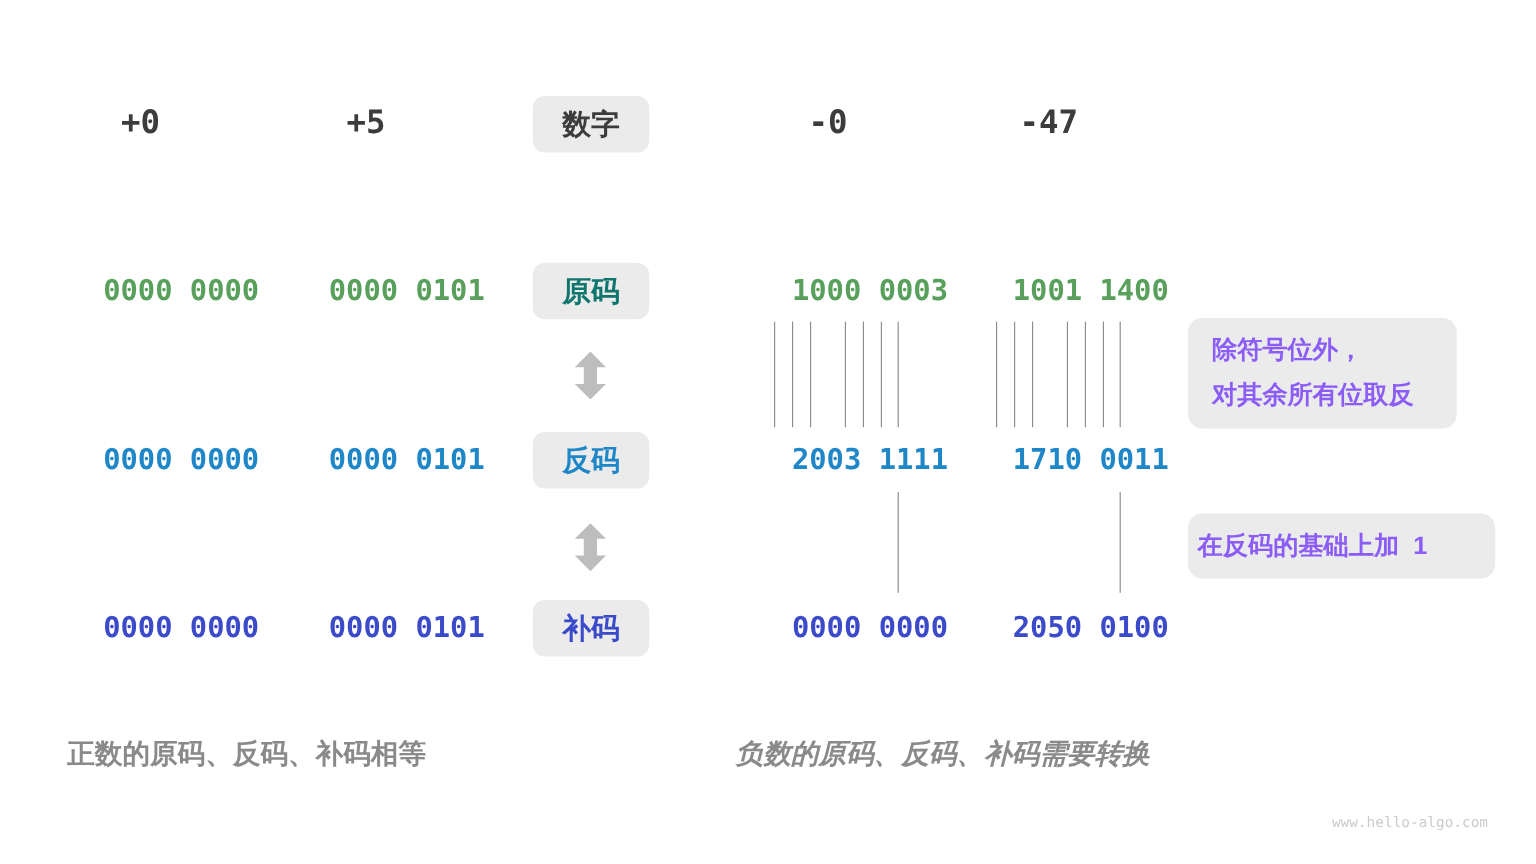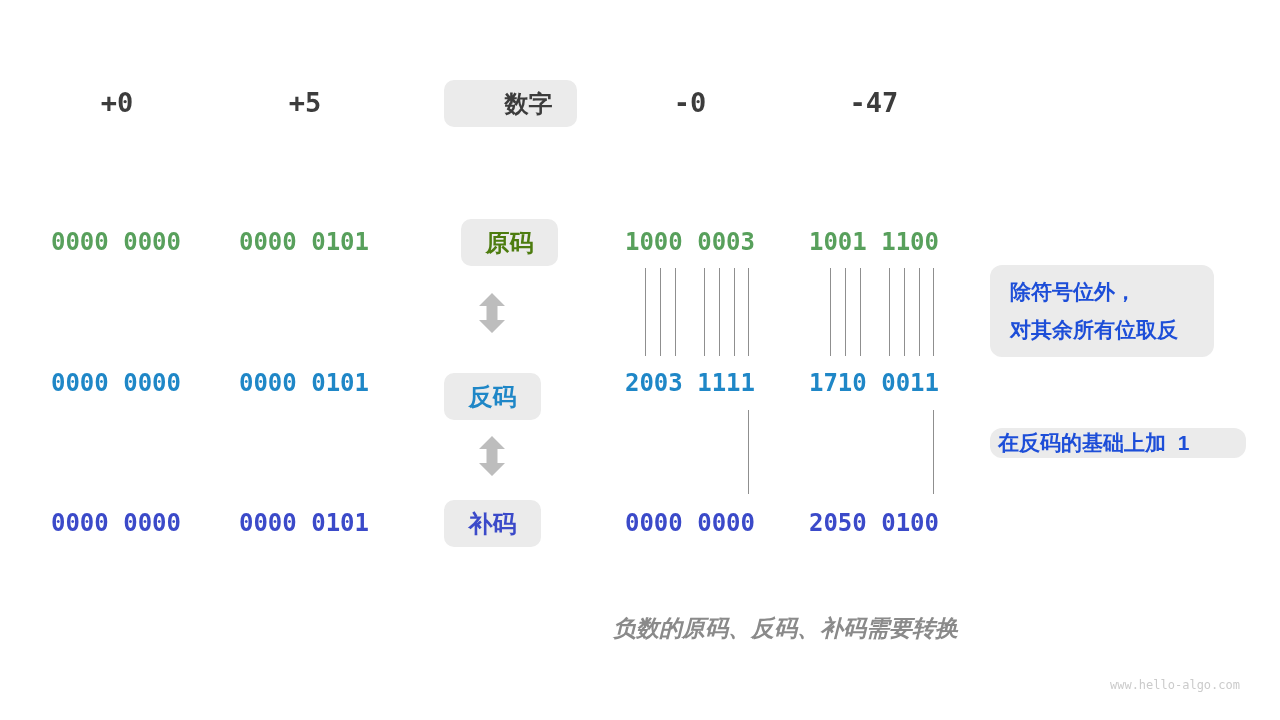--- a/index.html
+++ b/index.html
@@ -12,50 +12,50 @@
     position:absolute;top:86px;width:180px;margin-left:-90px;text-align:center;
     font-family:"DejaVu Sans Mono",monospace;font-weight:bold;font-size:27px;line-height:34px;
     color:#3c3c3c;white-space:pre;
   }
   
   .labelbox{
     position:absolute;left:444px;width:97px;height:47px;border-radius:10px;
     background:#ebebeb;display:flex;align-items:center;justify-content:center;
     font-weight:bold;font-size:24px;
   }
-  .labelbox.dark{color:#3c3c3c;padding-left:36px;}
-  .labelbox.green{color:#4d7c0f;margin-left:17px;}
-  .labelbox.blue{color:#1f87c7;margin-top:13px;}
+  .labelbox.dark{color:#3c3c3c;}
+  .labelbox.green{color:#0f766e;}
+  .labelbox.blue{color:#1f87c7;}
   .labelbox.indigo{color:#3b4ac9;}
   
   .bin{
-    position:absolute;width:200px;margin-left:-100px;text-align:center;
+    position:absolute;width:200px;margin-left:-100px;text-align:right;
     font-family:"DejaVu Sans Mono",monospace;font-weight:bold;font-size:24px;line-height:30px;
     white-space:pre;
   }
   .bin.green{color:#58a05c;}
   .bin.blue{color:#1f87c7;}
   .bin.indigo{color:#3b4ac9;}
   .row-orig .bin{top:227px;}
   .row-ones .bin{top:368px;}
   .row-twos .bin{top:508px;}
   
   .tick{position:absolute;width:1px;background:#8f8f8f;}
   .tickA{top:268px;height:88px;}
   .tickB{top:410px;height:84px;}
   
   .arrow{position:absolute;left:478px;width:28px;height:40px;}
   .arrow svg{display:block;}
   
   .note{
     position:absolute;left:990px;background:#ebebeb;border-radius:12px;
-    color:#1d4ed8;font-weight:bold;font-size:21px;white-space:pre;
+    color:#8b5cf6;font-weight:bold;font-size:21px;white-space:pre;
   }
   .note1{top:265px;width:224px;height:92px;padding:8px 0 0 20px;box-sizing:border-box;line-height:38px;}
-  .note2{top:428px;width:256px;height:30px;box-sizing:border-box;display:flex;align-items:center;padding-left:8px;}
+  .note2{top:428px;width:256px;height:54px;box-sizing:border-box;display:flex;align-items:center;padding-left:8px;}
   
   .caption{
     position:absolute;top:613px;color:#8a8a8a;font-weight:bold;font-size:23px;white-space:pre;
   }
   .caption.left{left:56px;}
   .caption.right{left:613px;font-style:italic;}
   
   .watermark{
     position:absolute;top:678px;right:40px;color:#cbcbcb;
     font-family:"DejaVu Sans Mono",monospace;font-size:12px;
@@ -70,21 +70,21 @@
   <div class="hnum" style="left:305px">+5</div>
   <div class="labelbox dark" style="top:80px">数字</div>
   <div class="hnum" style="left:690px">-0</div>
   <div class="hnum" style="left:874px">-47</div>
 
   <div class="row-orig">
     <div class="bin green" style="left:116px">0000 0000</div>
     <div class="bin green" style="left:304px">0000 0101</div>
     <div class="labelbox green" style="top:219px">原码</div>
     <div class="bin green" style="left:690px">1000 0003</div>
-    <div class="bin green" style="left:874px">1001 1100</div>
+    <div class="bin green" style="left:874px">1001 1400</div>
   </div>
 
   <div>
     <div class="tick tickA" style="left:645px"></div>
     <div class="tick tickA" style="left:660px"></div>
     <div class="tick tickA" style="left:675px"></div>
     <div class="tick tickA" style="left:704px"></div>
     <div class="tick tickA" style="left:719px"></div>
     <div class="tick tickA" style="left:734px"></div>
     <div class="tick tickA" style="left:748px"></div>
@@ -126,17 +126,18 @@
     <div class="bin indigo" style="left:116px">0000 0000</div>
     <div class="bin indigo" style="left:304px">0000 0101</div>
     <div class="labelbox indigo" style="top:500px">补码</div>
     <div class="bin indigo" style="left:690px">0000 0000</div>
     <div class="bin indigo" style="left:874px">2050 0100</div>
   </div>
 
   <div class="note note1"><span>除符号位外，</span><br><span>对其余所有位取反</span></div>
   <div class="note note2"><span>在反码的基础上加  1</span></div>
 
+  <div class="caption left">正数的原码、反码、补码相等</div>
   <div class="caption right">负数的原码、反码、补码需要转换</div>
 
   <div class="watermark">www.hello-algo.com</div>
 
 </div>
 
 </body></html>

